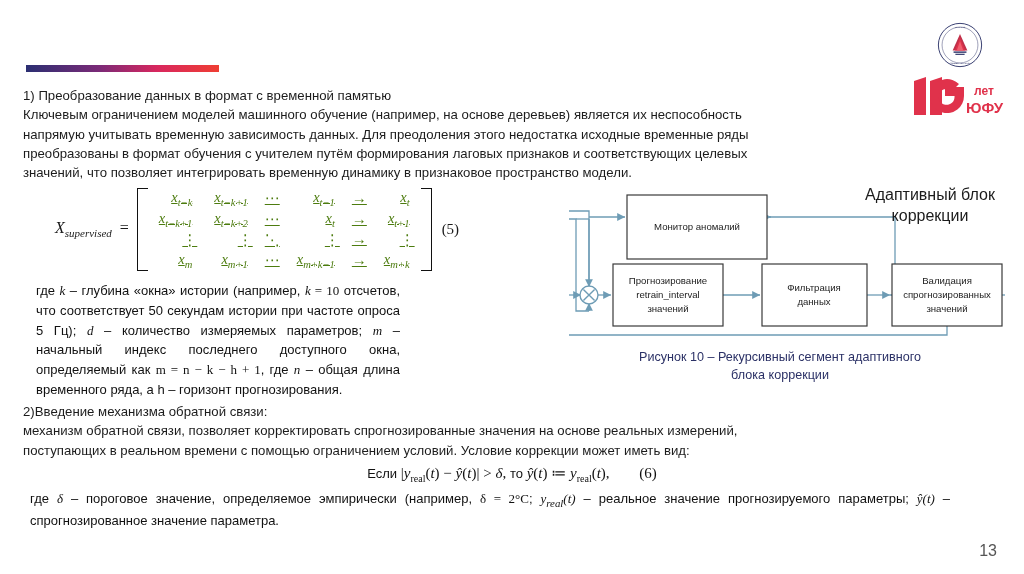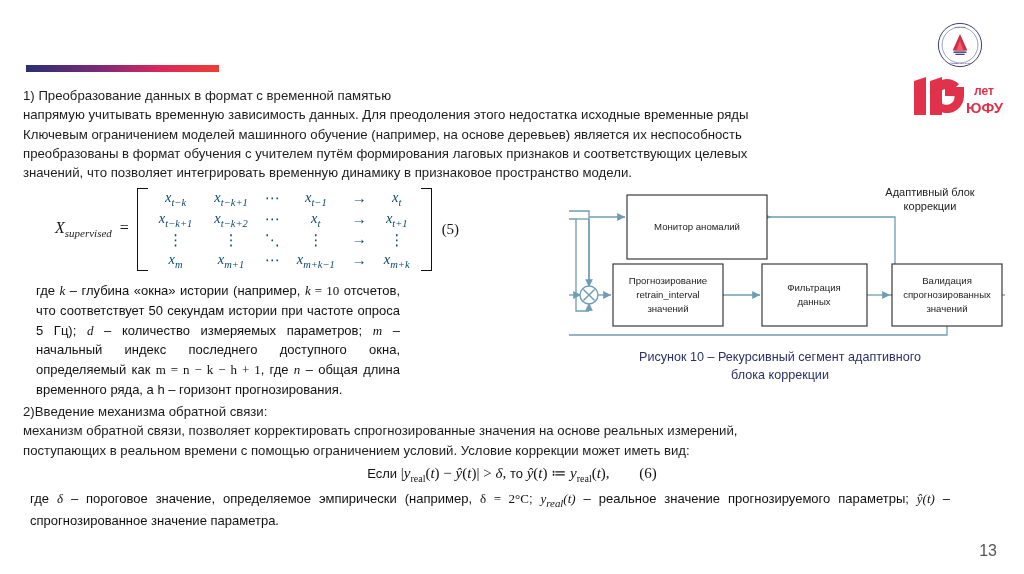--- a/index.html
+++ b/index.html
@@ -86,25 +86,26 @@
     border-bottom: 1.6px solid #111;
   }
   .bracket.left { border-left: 1.6px solid #111; }
   .bracket.right { border-right: 1.6px solid #111; }
   table.mtx {
     border-collapse: collapse;
     font-family: "Liberation Serif", serif;
   }
   table.mtx td {
     padding: 1px 11px;
-    text-align: center;
+    text-align: right;
     font-style: italic;
     font-size: 14.5px;
     white-space: nowrap;
-    color: #0c4a6e;
+    color: #4d7c0f;
+    text-decoration: underline;
   }
   table.mtx td sub { font-size: 10.5px; }
   table.mtx td.op { font-style: normal; font-size: 15px; padding: 1px 6px; }
   .eqnum5 {
     margin-left: 10px;
     font-family: "Liberation Serif", serif;
     font-size: 15px;
     font-style: normal;
   }
 
@@ -140,21 +141,21 @@
   
   .diagram {
     position: absolute;
     left: 565px;
     top: 185px;
     width: 440px;
     height: 160px;
   }
   .dlabel {
     position: absolute;
-    font-size: 11px;
+    font-size: 16px;
     line-height: 1.3;
     text-align: center;
     color: #1c1c1c;
   }
   #adaptive-label { left: 300px; top: 0px; width: 130px; }
 
   .caption {
     position: absolute;
     left: 560px;
     top: 349px;
@@ -203,22 +204,22 @@
       </g>
       <g fill="#e0324b" font-family="Liberation Sans, sans-serif" font-weight="bold">
         <text x="62" y="20" font-size="12">лет</text>
         <text x="54" y="38" font-size="15">ЮФУ</text>
       </g>
     </svg>
   </div>
 
   <div class="body-text" id="para1">
     <span class="para-line">1) Преобразование данных в формат с временной памятью</span>
+    <span class="para-line">Ключевым ограничением моделей  машинного обучение (например, на основе деревьев) является их неспособность</span>
     <span class="para-line">напрямую учитывать временную зависимость данных. Для преодоления этого недостатка исходные временные ряды</span>
-    <span class="para-line">Ключевым ограничением моделей  машинного обучение (например, на основе деревьев) является их неспособность</span>
     <span class="para-line">преобразованы в формат обучения с учителем путём формирования лаговых признаков и соответствующих целевых</span>
     <span class="para-line">значений, что позволяет интегрировать временную динамику в признаковое пространство модели.</span>
   </div>
 
   <div class="formula5">
     <span class="lhs">
       <span>X</span><sub>supervised</sub>
       <span style="font-style:normal; margin-left:4px;">=</span>
     </span>
     <div class="matrix">

